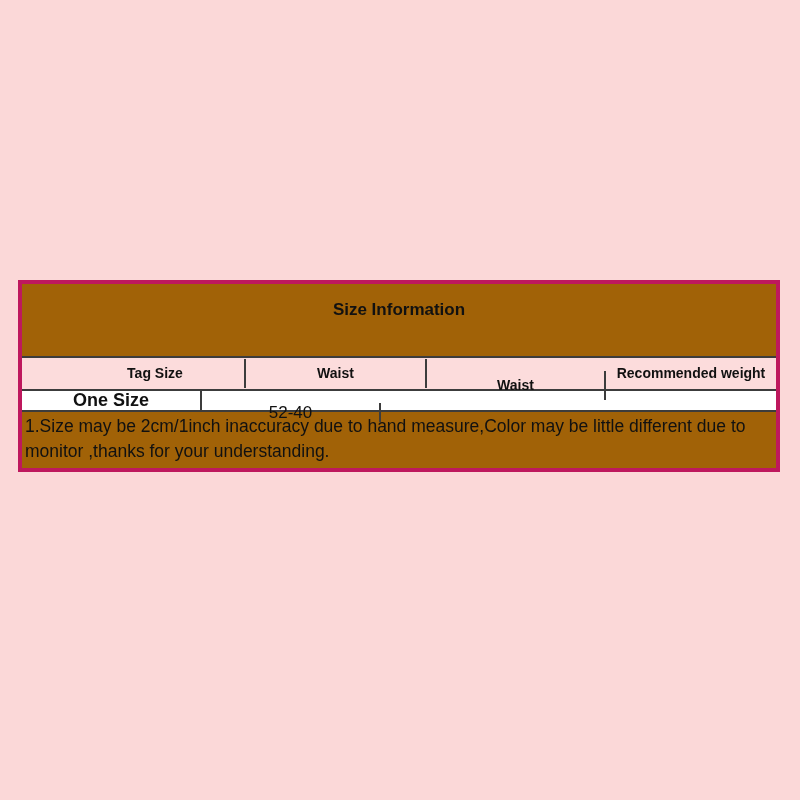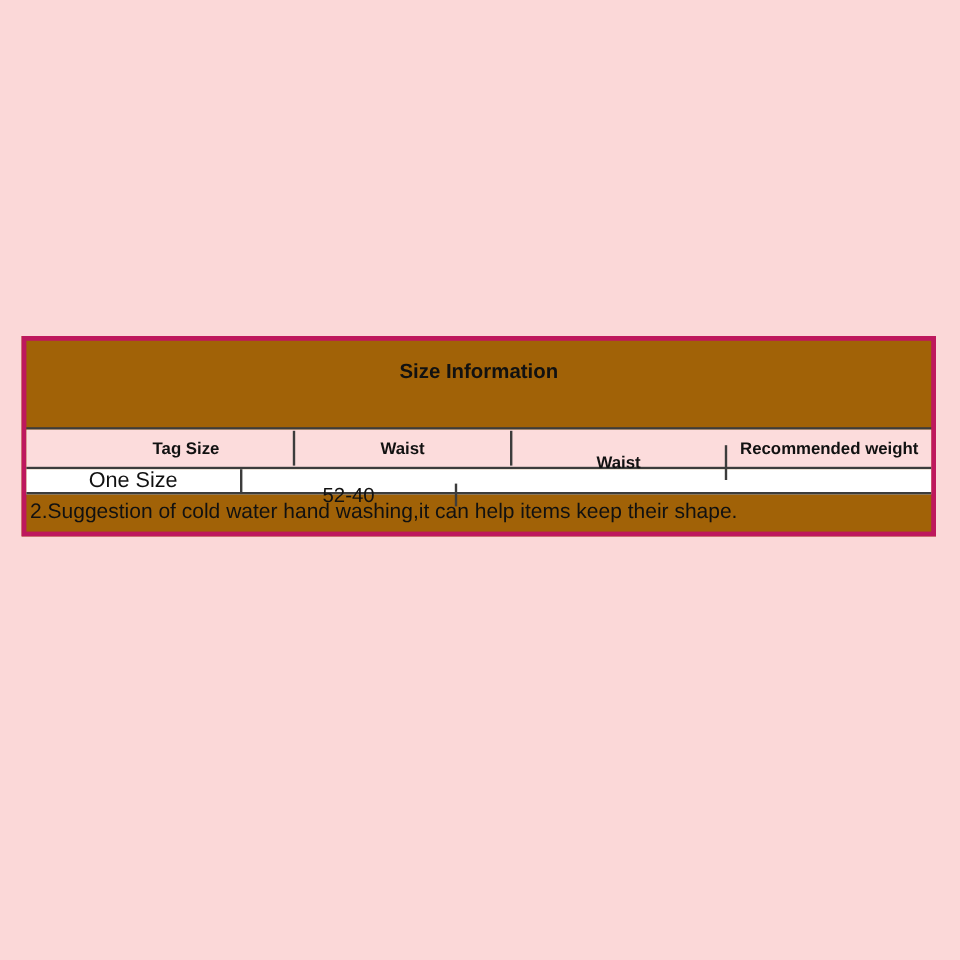--- a/index.html
+++ b/index.html
@@ -71,21 +71,21 @@
   .header-row .cell { line-height: 29px; height: 29px; }
 
   .data-row {
     height: 21px;
     border-bottom: 2px solid #3c3c3c;
     background: #ffffff;
     font-size: 17px;
   }
   .data-row .cell { line-height: 19px; height: 19px; }
   .data-row .tag-size-value {
-    font-weight: normal;
+    font-weight: bold;
     font-size: 18px;
   }
 
   
   .notes-block {
     padding: 2px 4px 4px 3px;
     font-size: 17.5px;
     line-height: 25px;
     text-align: left;
   }
@@ -105,16 +105,16 @@
     <div class="cell c3">Waist</div>
     <div class="cell c4">Recommended weight</div>
   </div>
 
   <div class="grid-row data-row">
     <div class="cell c1 tag-size-value">One Size</div>
     <div class="cell c3">52-40</div>
   </div>
 
   <div class="notes-block">
-    <div class="note-line">2.Suggestion of cold water hand washing,it can help items keep their shape.</div>
+    <div class="note-line">1.Size may be 2cm/1inch inaccuracy due to hand measure,Color may be little different due to monitor ,thanks for your understanding.</div>
   </div>
 
 </div>
 
 </body></html>

